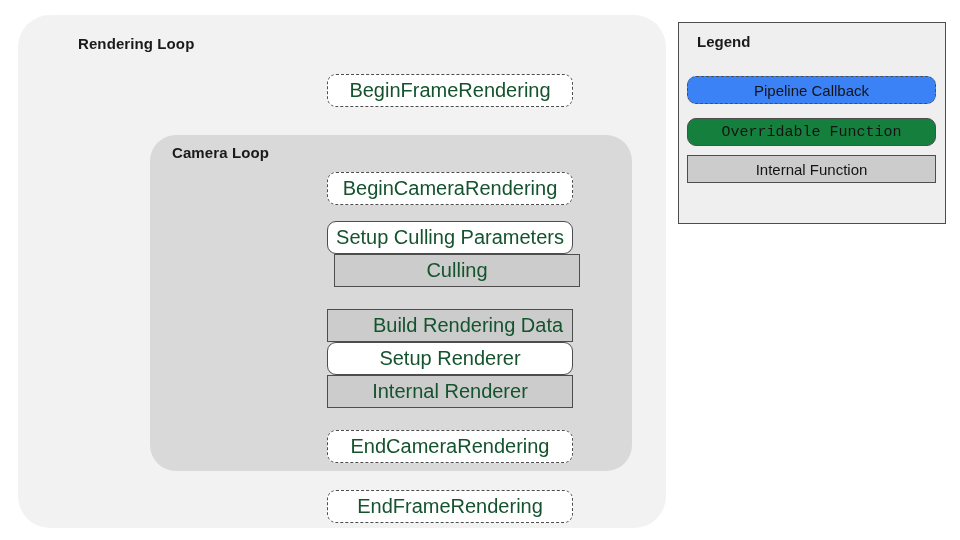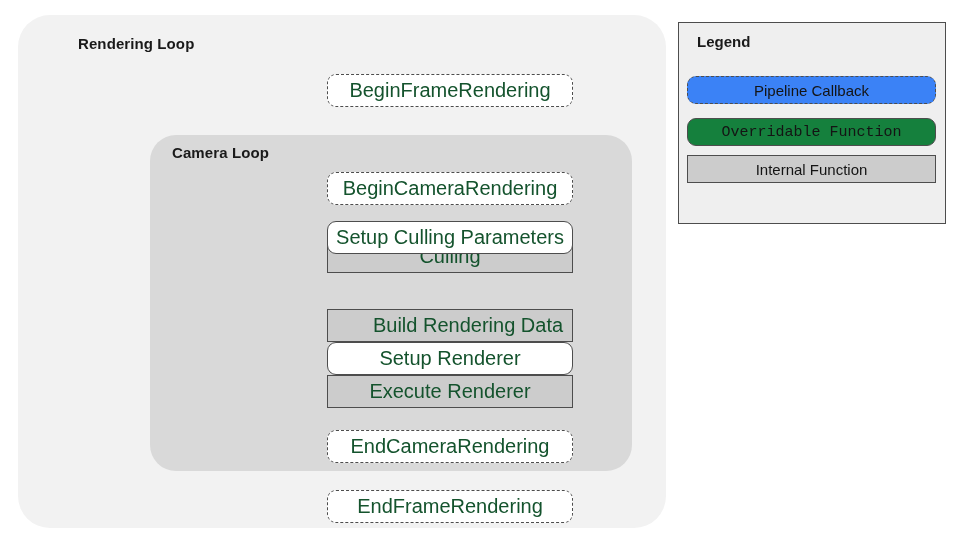--- a/index.html
+++ b/index.html
@@ -89,21 +89,21 @@
   }
   .node.internal {
     background: #cccccc;
     border: 1.3px solid #4d4d4d;
     border-radius: 0px;
   }
 
   #node-begin-frame-rendering   { top: 74px;  }
   #node-begin-camera-rendering  { top: 172px; }
   #node-setup-culling-params    { top: 221px; }
-  #node-culling                 { top: 240px; }
+  #node-culling                 { top: 254px; margin-left: 7px; }
   #node-build-rendering-data    { top: 309px; padding-left: 36px; }
   #node-setup-renderer          { top: 342px; }
   #node-execute-renderer        { top: 375px; }
   #node-end-camera-rendering    { top: 430px; }
   #node-end-frame-rendering     { top: 490px; }
 
   
   #node-setup-culling-params,
   #node-setup-renderer { z-index: 3; }
   #node-culling,
@@ -182,21 +182,21 @@
   <div class="node callback" id="node-begin-camera-rendering">BeginCameraRendering</div>
 
   <div class="node overridable" id="node-setup-culling-params">Setup Culling Parameters</div>
 
   <div class="node internal" id="node-culling">Culling</div>
 
   <div class="node internal" id="node-build-rendering-data">Build Rendering Data</div>
 
   <div class="node overridable" id="node-setup-renderer">Setup Renderer</div>
 
-  <div class="node internal" id="node-execute-renderer">Execute Renderer</div>
+  <div class="node internal" id="node-execute-renderer">Internal Renderer</div>
 
   <div class="node callback" id="node-end-frame-rendering">EndFrameRendering</div>
 
   <div class="node callback" id="node-end-camera-rendering">EndCameraRendering</div>
 
   <div id="legend-panel"></div>
 
   <div id="legend-title">Legend</div>
 
   <div class="legend-item callback" id="legend-item-0">Pipeline Callback</div>

